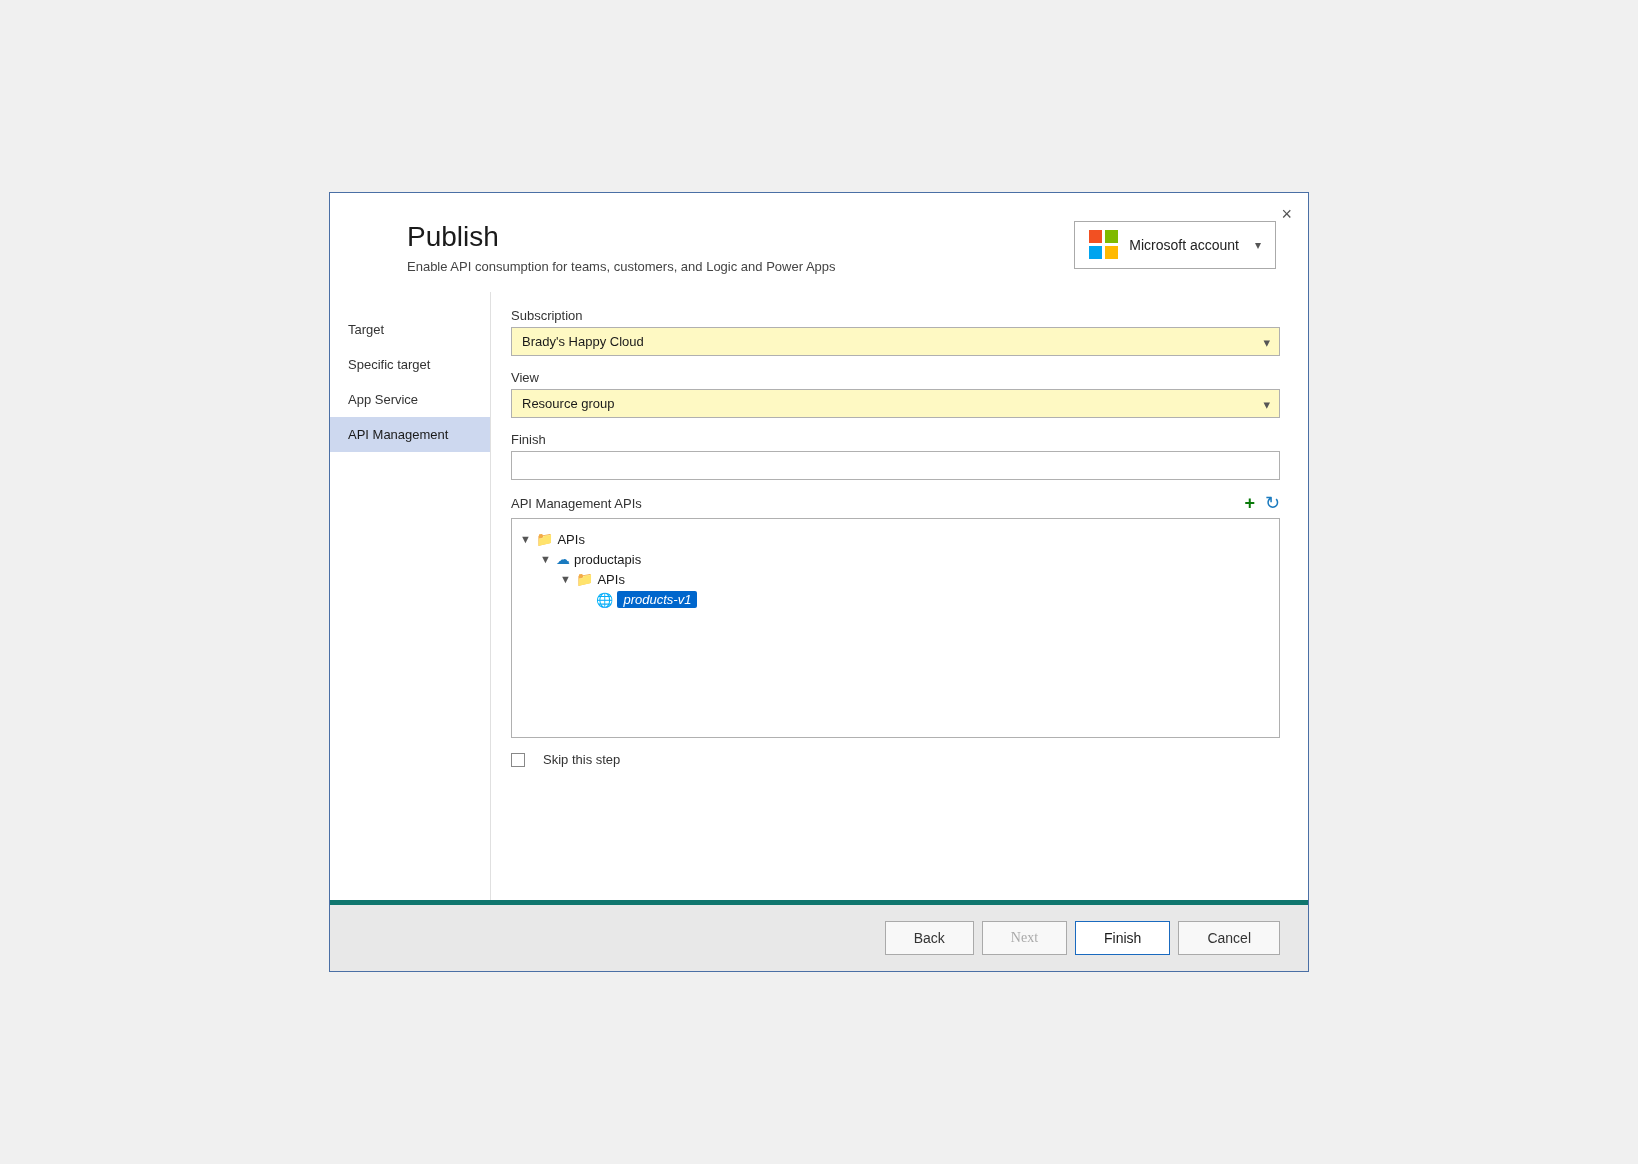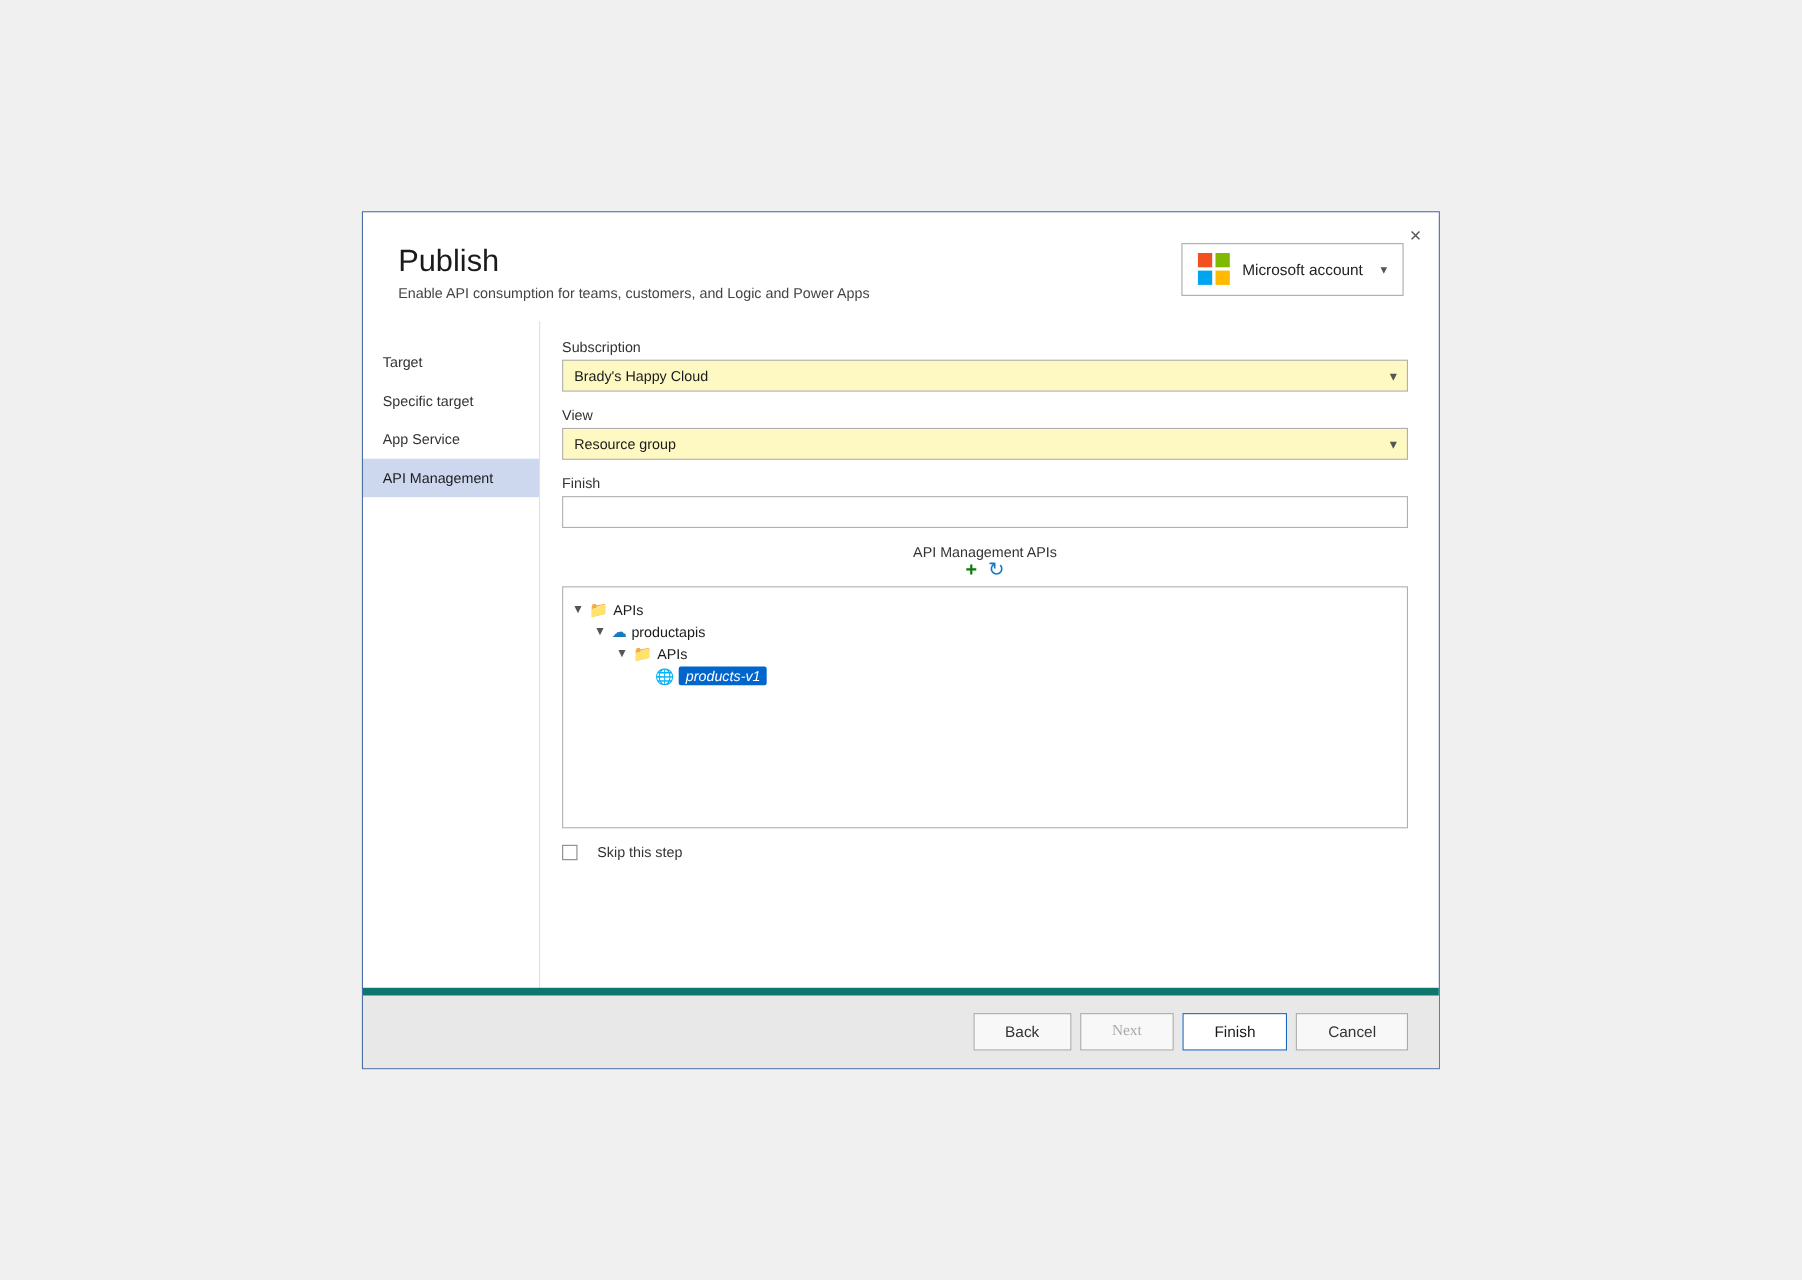--- a/index.html
+++ b/index.html
@@ -20,20 +20,21 @@
       min-height: 780px;
       position: relative;
       display: flex;
       flex-direction: column;
     }
     .dialog-header {
       display: flex;
       justify-content: space-between;
       align-items: flex-start;
       padding: 28px 32px 18px 32px;
+      margin-left: 45px;
     }
     .dialog-title-block {}
     .dialog-title {
       font-size: 28px;
       font-weight: 300;
       color: #1a1a1a;
       margin-bottom: 6px;
     }
     .dialog-subtitle {
       font-size: 13px;
@@ -139,21 +140,20 @@
       color: #1a1a1a;
     }
     .api-mgmt-section {
       margin-top: 8px;
     }
     .api-mgmt-header {
       display: flex;
       align-items: center;
       justify-content: space-between;
       margin-bottom: 6px;
-      flex-direction: column;
     }
     .api-mgmt-title {
       font-size: 13px;
       color: #333;
     }
     .api-mgmt-actions {
       display: flex;
       align-items: center;
       gap: 10px;
     }
@@ -208,21 +208,21 @@
       flex-shrink: 0;
       cursor: pointer;
     }
     .skip-label { font-size: 13px; color: #333; }
     .dialog-footer {
       background: #e8e8e8;
       padding: 16px 28px;
       display: flex;
       justify-content: flex-end;
       gap: 8px;
-      border-top: 7px solid #0f766e;
+      border-top: 5px solid #0f766e;
     }
     .footer-btn {
       padding: 8px 28px;
       font-size: 14px;
       cursor: pointer;
       border: 1px solid #aaa;
       background: #f8f8f8;
       color: #333;
       min-width: 80px;
     }

